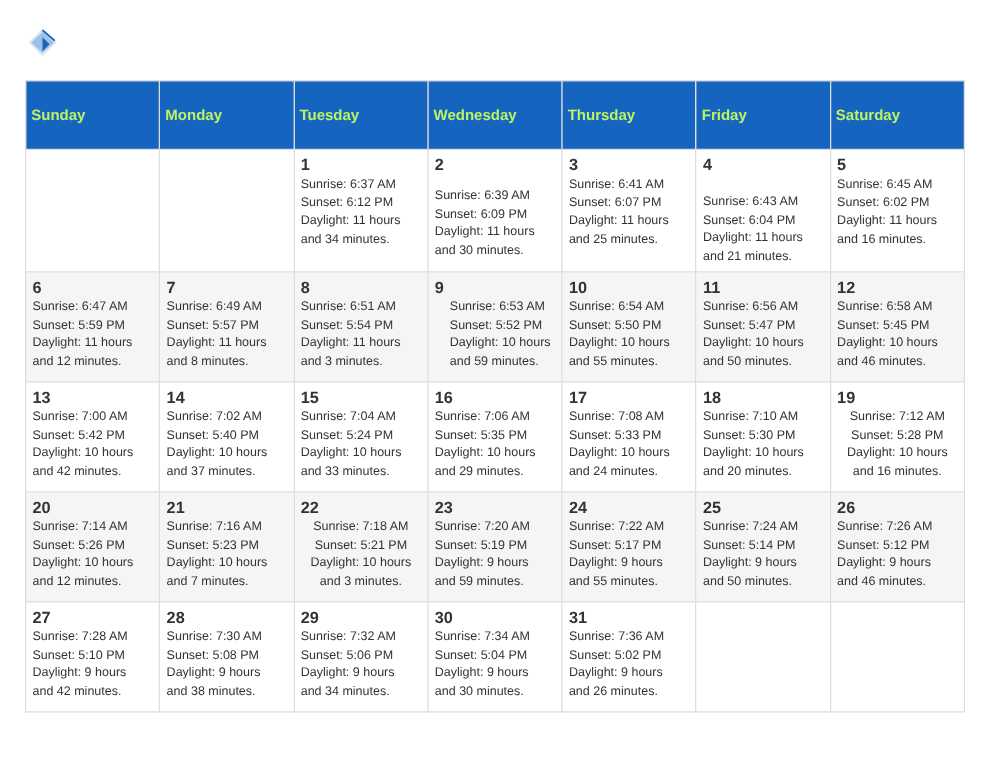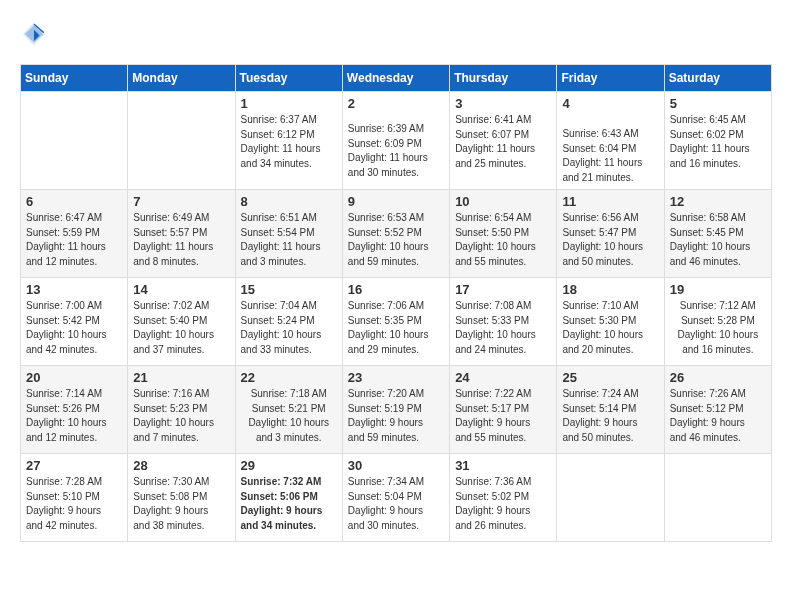--- a/index.html
+++ b/index.html
@@ -52,24 +52,24 @@
       font-size: 15px;
       color: #555;
     }
     table {
       width: 100%;
       border-collapse: collapse;
       table-layout: fixed;
     }
     thead tr th {
       background-color: #1565c0;
-      color: #ffffff;
+      color: #bef264;
       font-size: 12px;
       font-weight: bold;
-      padding: 6px 4px;
+      padding: 20px 4px;
       text-align: left;
       border: 1px solid #ddd;
     }
     tbody tr td {
       border: 1px solid #ddd;
       vertical-align: top;
       padding: 4px 5px;
       font-size: 10.5px;
       color: #333;
       height: 88px;
@@ -184,21 +184,21 @@
         </td>
         <td>
           <span class="day-number">8</span>
           <div class="cell-text" style="white-space: pre-line;">Sunrise: 6:51 AM
 Sunset: 5:54 PM
 Daylight: 11 hours
 and 3 minutes.</div>
         </td>
         <td>
           <span class="day-number">9</span>
-          <div class="cell-text" style="white-space: pre-line;">Sunrise: 6:53 AM
+          <div class="cell-text" style="white-space: pre-line; margin-left: 12px;">Sunrise: 6:53 AM
 Sunset: 5:52 PM
 Daylight: 10 hours
 and 59 minutes.</div>
         </td>
         <td>
           <span class="day-number">10</span>
           <div class="cell-text" style="white-space: pre-line;">Sunrise: 6:54 AM
 Sunset: 5:50 PM
 Daylight: 10 hours
 and 55 minutes.</div>
@@ -330,21 +330,21 @@
         </td>
         <td>
           <span class="day-number">28</span>
           <div class="cell-text" style="white-space: pre-line;">Sunrise: 7:30 AM
 Sunset: 5:08 PM
 Daylight: 9 hours
 and 38 minutes.</div>
         </td>
         <td>
           <span class="day-number">29</span>
-          <div class="cell-text" style="white-space: pre-line; font-weight: bold;">Sunrise: 7:32 AM
+          <div class="cell-text" style="white-space: pre-line;">Sunrise: 7:32 AM
 Sunset: 5:06 PM
 Daylight: 9 hours
 and 34 minutes.</div>
         </td>
         <td>
           <span class="day-number">30</span>
           <div class="cell-text" style="white-space: pre-line;">Sunrise: 7:34 AM
 Sunset: 5:04 PM
 Daylight: 9 hours
 and 30 minutes.</div>

